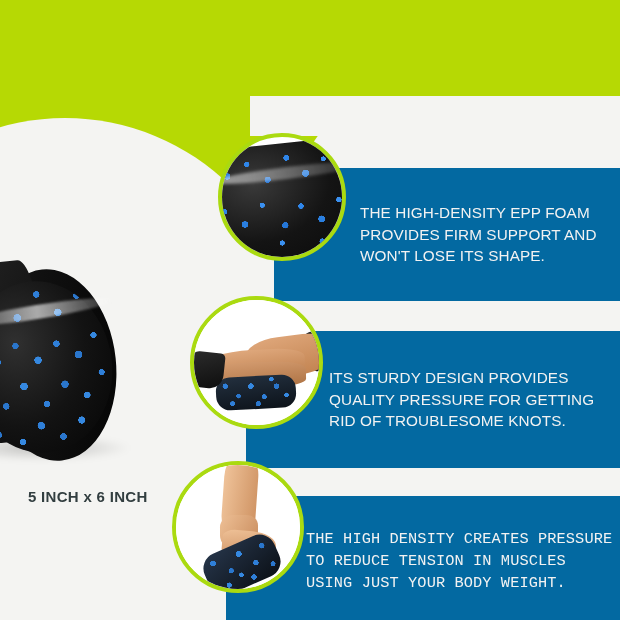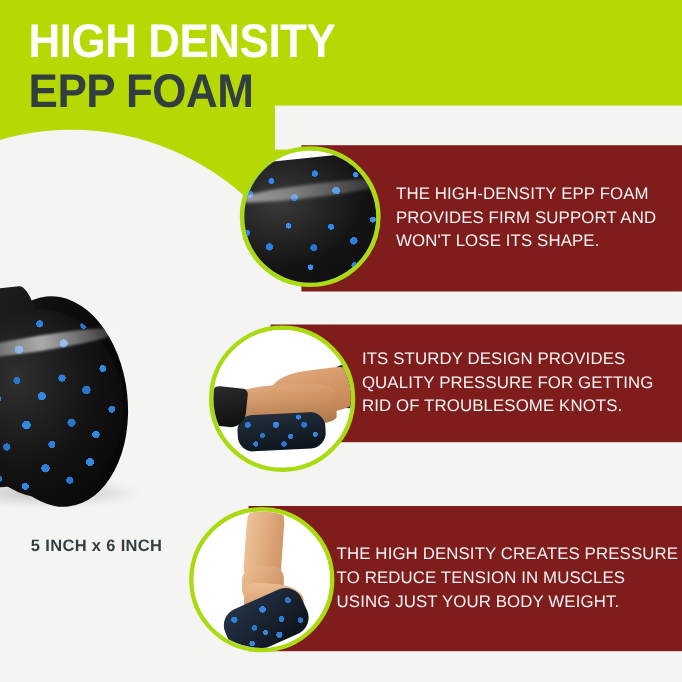--- a/index.html
+++ b/index.html
@@ -74,39 +74,40 @@
     transform-origin:left center;
     white-space:nowrap;
     margin:0;
   }
   .title-1{color:#ffffff;}
   .title-2{color:#323e40;margin-top:3px;}
 
   
   .panel{
     position:absolute;
-    background:#7f1d1d;
+    background:#0369a1;
     z-index:3;
     display:flex;
     align-items:center;
+    margin-top:36px;
   }
   .panel-text{
     color:#f2f2f2;
     font-size:15.3px;
     line-height:1.42;
     letter-spacing:0.1px;
     white-space:pre-line;
     font-weight:300;
   }
   #panel-1{left:274px;top:132px;width:346px;height:133px;}
   #panel-1 .panel-text{margin-left:86px;}
-  #panel-2{left:246px;top:295px;width:374px;height:107px;}
+  #panel-2{left:246px;top:295px;width:374px;height:137px;}
   #panel-2 .panel-text{margin-left:83px;}
   #panel-3{left:226px;top:460px;width:394px;height:132px;}
-  #panel-3 .panel-text{margin-left:80px;}
+  #panel-3 .panel-text{margin-left:80px;font-family:Liberation Mono, monospace;}
 
   
   .photo-circle{
     position:absolute;
     border-radius:50%;
     border:4px solid #aada10;
     background:#ffffff;
     overflow:hidden;
     z-index:5;
     box-sizing:border-box;
@@ -350,24 +351,20 @@
 
 <div id="infographic">
 
   <div class="green-swoosh"></div>
   <div class="green-header"></div>
   <div class="green-swoosh-2"></div>
   <div class="white-carve"></div>
   <div class="white-lower"></div>
   <div class="white-right"></div>
 
-  <div class="title-block">
-    <div class="title-line title-1">HIGH DENSITY</div>
-    <div class="title-line title-2">EPP FOAM</div>
-  </div>
 
   <div class="panel" id="panel-1">
     <div class="panel-text">THE HIGH-DENSITY EPP FOAM
 PROVIDES FIRM SUPPORT AND
 WON'T LOSE ITS SHAPE.</div>
   </div>
   <div class="photo-circle" id="circle-1">
     <div class="photo-inner">
       <div class="foam-closeup"></div>
       <div class="foam-edge-hl"></div>

